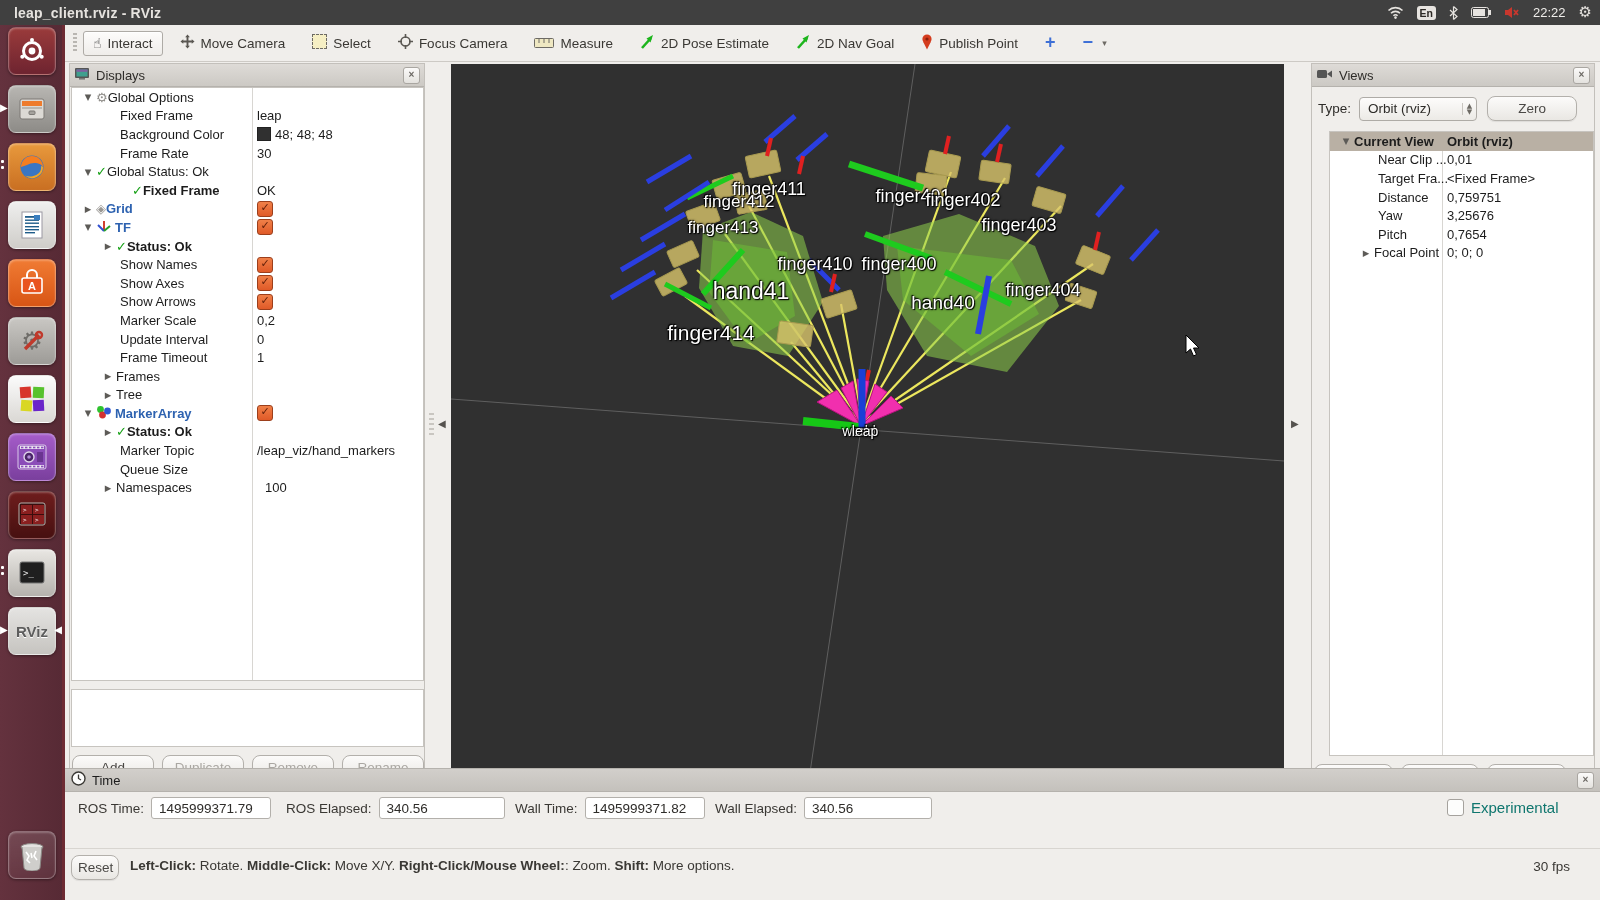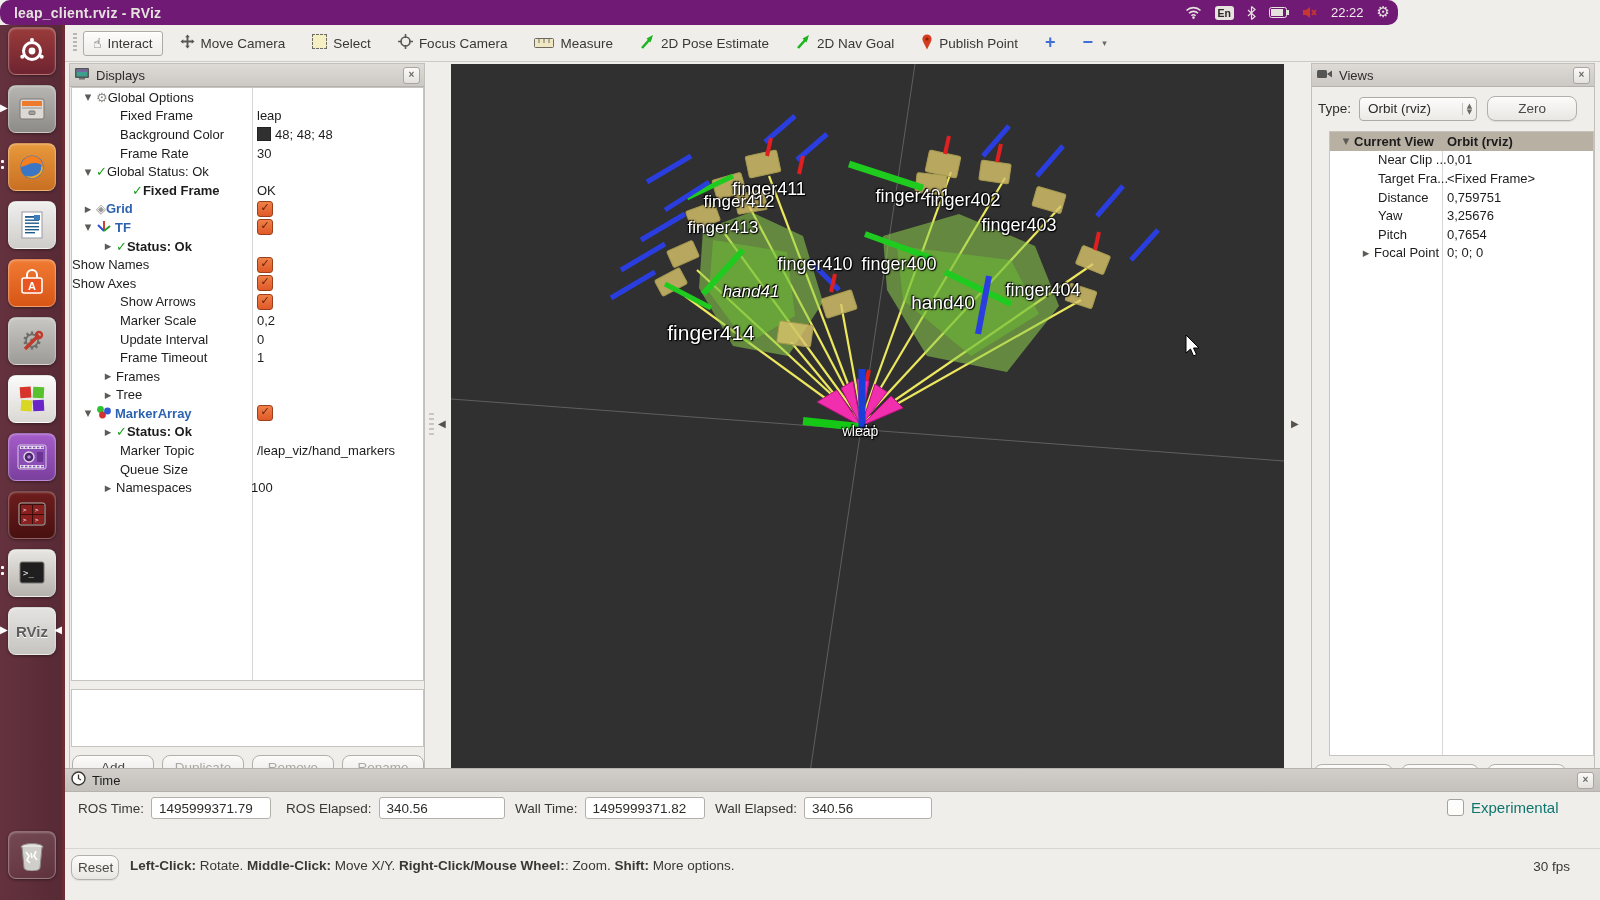--- a/index.html
+++ b/index.html
@@ -1,21 +1,21 @@
 <!DOCTYPE html>
 <html><head>
 <meta charset="utf-8">
 <style>
   html,body{margin:0;padding:0;background:#000;}
   .screen{position:relative;width:1600px;height:900px;overflow:hidden;
     font-family:"Liberation Sans","DejaVu Sans",sans-serif;font-size:13px;color:#1c1c1c;
     background:#f0eeeb;}
   
-  .top-panel{position:absolute;left:0;top:0;width:1398px;height:25px;background:#701a75;
-    color:#e6e3df;display:flex;align-items:center;z-index:50;border-radius:10px;}
+  .top-panel{position:absolute;left:0;top:0;width:1600px;height:25px;background:#404040;
+    color:#e6e3df;display:flex;align-items:center;z-index:50;}
   .win-title{margin-left:14px;font-weight:bold;font-size:14px;letter-spacing:.2px;}
   .tray{position:absolute;right:8px;top:0;height:25px;display:flex;align-items:center;gap:13px;}
   .tray svg{display:block;}
   .kbd-badge{background:#e7e4e0;color:#2c2824;font-size:10.5px;font-weight:bold;
     padding:1px 3px;border-radius:3px;line-height:12px;}
   .clock{font-size:13px;color:#efedea;}
   .gear-glyph{font-family:"DejaVu Sans",sans-serif;font-size:15px;color:#e6e3df;line-height:15px;}
   
   .launcher{position:absolute;left:0;top:25px;width:62px;height:875px;
     background:linear-gradient(90deg,#64323e,#572a35);z-index:40;}
@@ -403,27 +403,27 @@
               <span class="tvalue" style="left: 185px;">
                 <span class="chk">✓</span>
               </span>
             </div>
             <div class="trow" style="padding-left: 28px;">
               <span class="tarrow">▶</span>
               <span><span class="gi" style="color:#16a016;font-weight:bold">✓</span></span>
               <span class="tlabel bold">Status: Ok</span>
               <span class="tvalue" style="left: 185px;"></span>
             </div>
-            <div class="trow" style="">
+            <div class="trow" style="padding-left: 48px;">
               <span class="tlabel">Show Names</span>
               <span class="tvalue" style="left: 185px;">
                 <span class="chk">✓</span>
               </span>
             </div>
-            <div class="trow" style="">
+            <div class="trow" style="padding-left: 48px;">
               <span class="tlabel">Show Axes</span>
               <span class="tvalue" style="left: 185px;">
                 <span class="chk">✓</span>
               </span>
             </div>
             <div class="trow" style="padding-left: 48px;">
               <span class="tlabel">Show Arrows</span>
               <span class="tvalue" style="left: 185px;">
                 <span class="chk">✓</span>
               </span>
@@ -475,21 +475,21 @@
               <span class="tvalue" style="left: 185px;"></span>
             </div>
             <div class="trow" style="padding-left: 48px;">
               <span class="tlabel">Marker Topic</span>
               <span class="tvalue" style="left: 185px;">
                 <span>/leap_viz/hand_markers</span>
               </span>
             </div>
             <div class="trow" style="padding-left: 48px;">
               <span class="tlabel">Queue Size</span>
-              <span class="tvalue" style="left: 179px; margin-top: 36px;">
+              <span class="tvalue" style="left: 193px; margin-top: 36px;">
                 <span>100</span>
               </span>
             </div>
             <div class="trow" style="padding-left: 28px;">
               <span class="tarrow">▶</span>
               <span class="tlabel">Namespaces</span>
               <span class="tvalue" style="left: 185px;"></span>
             </div>
           </div>
       </div>
@@ -629,21 +629,21 @@
 
         <polygon points="735,271 735,289 739.5,285 742.5,292 745.5,290.5 742.5,284 748,284" fill="#fff" stroke="#000" stroke-width="1"></polygon>
       </svg>
       <div id="vlabels">
           <span class="vlabel" style="left: 318px; top: 127px; font-size: 18px;">finger411</span>
           <span class="vlabel" style="left: 288px; top: 139px; font-size: 17px;">finger412</span>
           <span class="vlabel" style="left: 272px; top: 165px; font-size: 17px;">finger413</span>
           <span class="vlabel" style="left: 364px; top: 202px; font-size: 18px;">finger410</span>
           <span class="vlabel" style="left: 448px; top: 202px; font-size: 18px;">finger400</span>
           <span class="vlabel" style="left: 260px; top: 222px; font-size: 21px; margin-top: 48px;">finger414</span>
-          <span class="vlabel" style="left: 300px; top: 229px; font-size: 17px; font-style: italic;">hand41</span>
+          <span class="vlabel" style="left: 300px; top: 229px; font-size: 23px;">hand41</span>
           <span class="vlabel" style="left: 462px; top: 134px; font-size: 18px;">finger401</span>
           <span class="vlabel" style="left: 512px; top: 138px; font-size: 18px;">finger402</span>
           <span class="vlabel" style="left: 568px; top: 163px; font-size: 18px;">finger403</span>
           <span class="vlabel" style="left: 592px; top: 228px; font-size: 18px;">finger404</span>
           <span class="vlabel" style="left: 492px; top: 240px; font-size: 19px;">hand40</span>
           <span class="vlabel" style="left: 408px; top: 368px; font-size: 14px;">world</span>
           <span class="vlabel" style="left: 414px; top: 368px; font-size: 14px;">leap</span>
         </div>
     </div>
 

